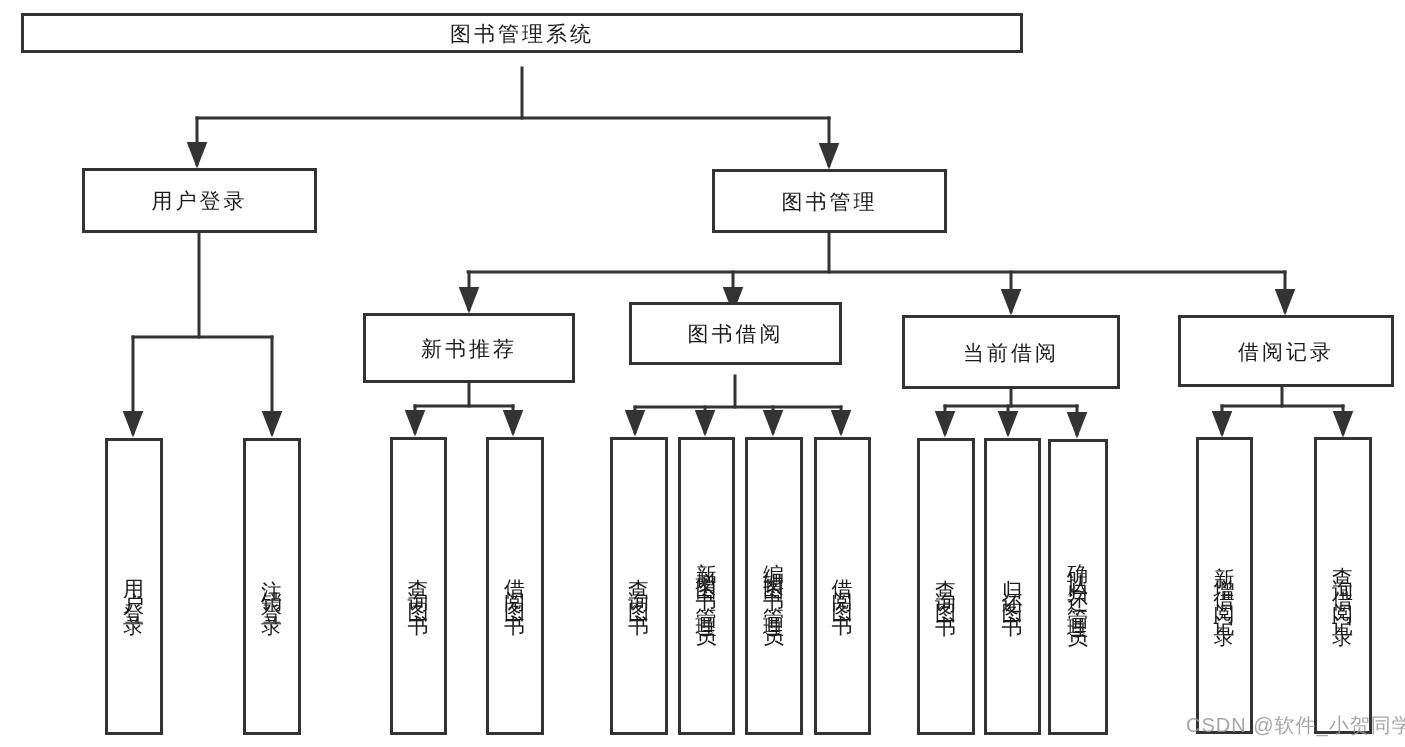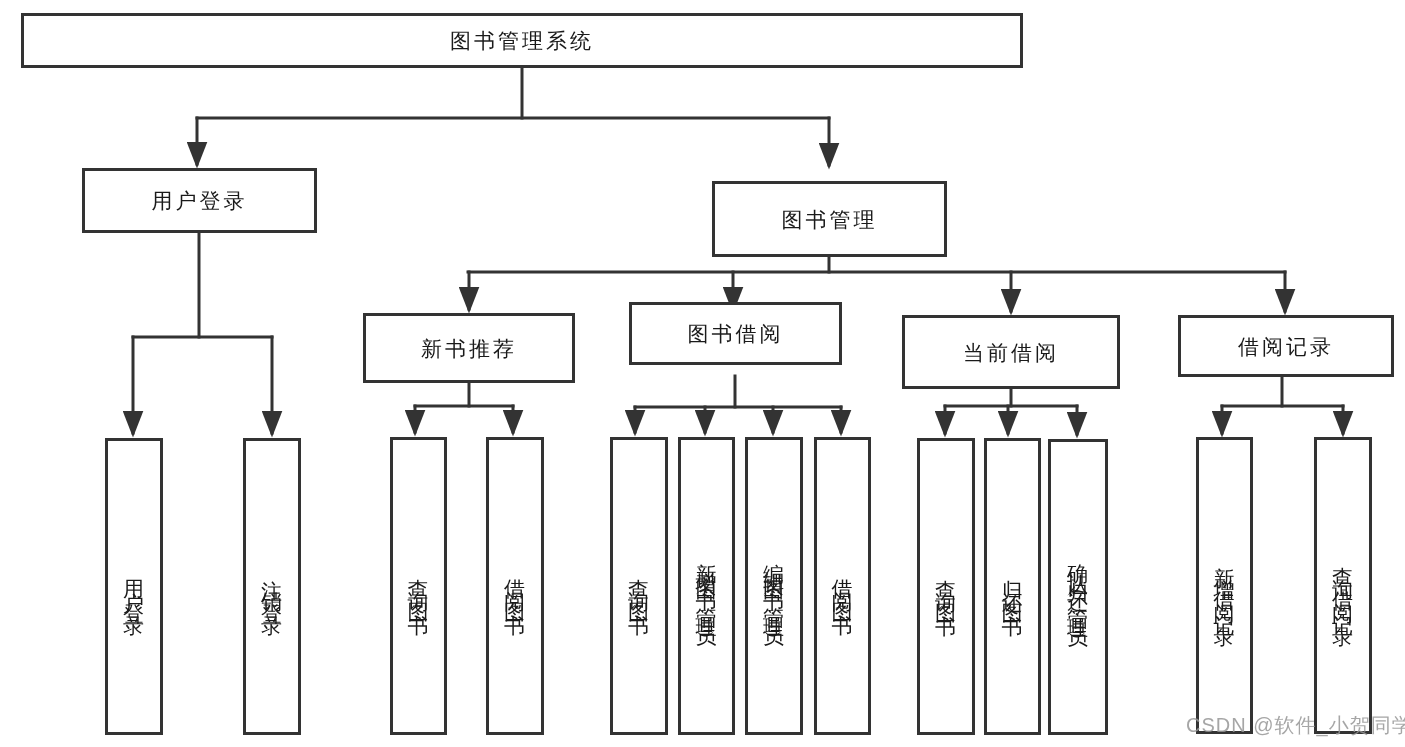--- a/index.html
+++ b/index.html
@@ -105,41 +105,41 @@
       </g>
       <g>
         <path d="M1282,377 L1282,406"></path>
         <path d="M1222,406 L1343,406"></path>
         <path d="M1222,406 L1222,433" marker-end="url(#arr)"></path>
         <path d="M1343,406 L1343,433" marker-end="url(#arr)"></path>
       </g>
     </g>
   </svg>
 
-  <div class="node head" style="left:21px; top:13px; width:1002px; height:55px">
+  <div class="node head" style="left:21px; top:13px; width:1002px; height:40px">
     <span>图书管理系统</span>
   </div>
 
   <div class="node head" style="left:82px; top:168px; width:235px; height:65px">
     <span>用户登录</span>
   </div>
-  <div class="node head" style="left:712px; top:181px; width:235px; height:76px">
+  <div class="node head" style="left:712px; top:169px; width:235px; height:64px">
     <span>图书管理</span>
   </div>
 
   <div class="node head" style="left:363px; top:313px; width:212px; height:70px">
     <span>新书推荐</span>
   </div>
   <div class="node head" style="left:629px; top:302px; width:213px; height:63px">
     <span>图书借阅</span>
   </div>
   <div class="node head" style="left:902px; top:315px; width:218px; height:74px">
     <span>当前借阅</span>
   </div>
-  <div class="node head" style="left:1178px; top:315px; width:216px; height:62px">
+  <div class="node head" style="left:1178px; top:315px; width:216px; height:72px">
     <span>借阅记录</span>
   </div>
 
   <div class="node leaf" style="left:105px; top:438px; width:58px; height:297px">
     <span>用户登录</span>
   </div>
   <div class="node leaf" style="left:243px; top:438px; width:58px; height:297px">
     <span>注销登录</span>
   </div>
 

